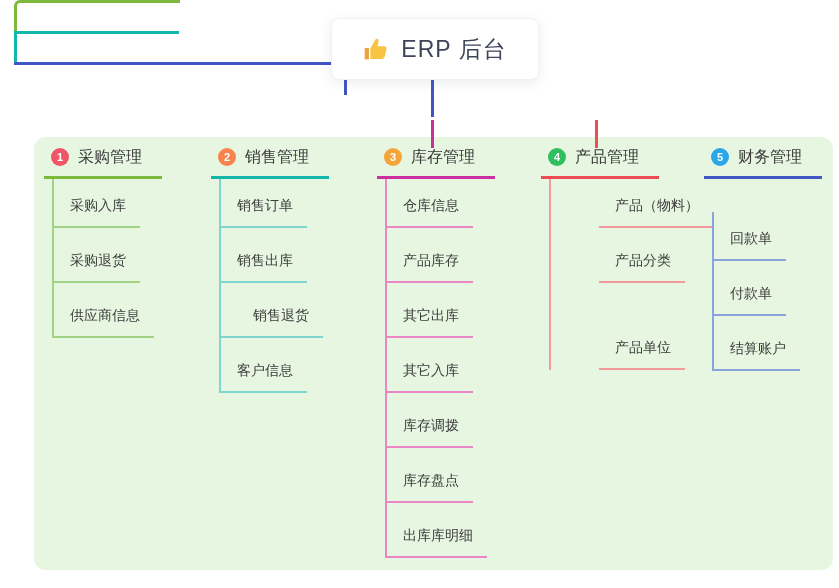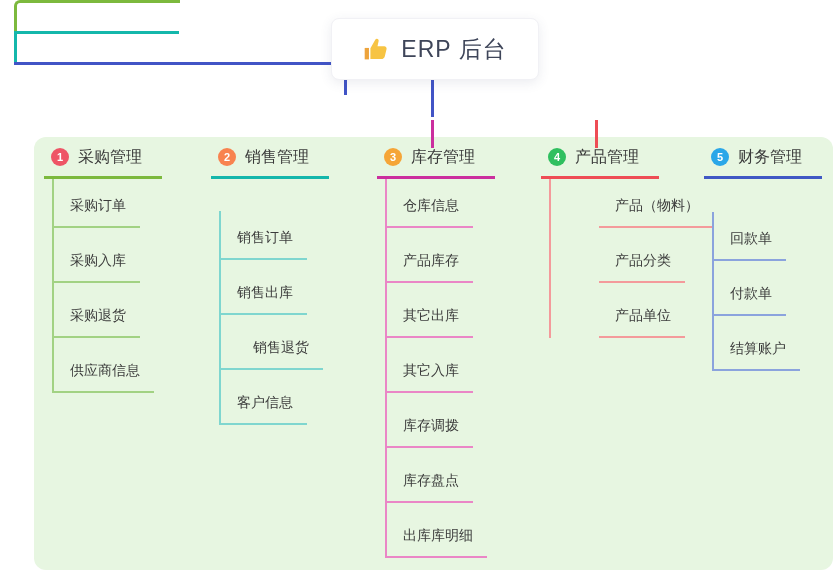--- a/index.html
+++ b/index.html
@@ -81,32 +81,31 @@
     <span class="root-label">ERP 后台</span>
   </div>
 
   <div id="branches">
       <div class="branch" style="left: 30px;">
         <div class="branch-header" style="border-bottom-color: rgb(124, 185, 61);">
           <span class="badge" style="background: rgb(238, 85, 102);">1</span>
           <span class="branch-label">采购管理</span>
         </div>
         <div class="children" style="border-left-color: rgb(162, 210, 131);">
-          <div class="child" style="border-bottom-color: rgb(162, 210, 131);">采购订单</div>
           <div class="child" style="border-bottom-color: rgb(162, 210, 131);">采购入库</div>
           <div class="child" style="border-bottom-color: rgb(162, 210, 131);">采购退货</div>
           <div class="child" style="border-bottom-color: rgb(162, 210, 131);">供应商信息</div>
         </div>
       </div>
       <div class="branch" style="left: 197px;">
         <div class="branch-header" style="border-bottom-color: rgb(20, 183, 171);">
           <span class="badge" style="background: rgb(248, 131, 79);">2</span>
           <span class="branch-label">销售管理</span>
         </div>
-        <div class="children" style="border-left-color: rgb(127, 214, 207); margin-top: 32px;">
+        <div class="children" style="border-left-color: rgb(127, 214, 207);">
           <div class="child" style="border-bottom-color: rgb(127, 214, 207);">销售订单</div>
           <div class="child" style="border-bottom-color: rgb(127, 214, 207);">销售出库</div>
           <div class="child" style="border-bottom-color: rgb(127, 214, 207); padding-left: 32px;">销售退货</div>
           <div class="child" style="border-bottom-color: rgb(127, 214, 207);">客户信息</div>
         </div>
       </div>
       <div class="branch" style="left: 363px;">
         <div class="branch-header" style="border-bottom-color: rgb(203, 47, 158);">
           <span class="badge" style="background: rgb(245, 165, 55);">3</span>
           <span class="branch-label">库存管理</span>
@@ -122,21 +121,21 @@
         </div>
       </div>
       <div class="branch" style="left: 527px;">
         <div class="branch-header" style="border-bottom-color: rgb(238, 77, 85);">
           <span class="badge" style="background: rgb(47, 191, 95);">4</span>
           <span class="branch-label">产品管理</span>
         </div>
         <div class="children" style="border-left-color: rgb(244, 154, 155); padding-left: 48px;">
           <div class="child" style="border-bottom-color: rgb(244, 154, 155);">产品（物料）</div>
           <div class="child" style="border-bottom-color: rgb(244, 154, 155);">产品分类</div>
-          <div class="child" style="border-bottom-color: rgb(244, 154, 155);">产品单位</div>
+          <div class="child" style="border-bottom-color: rgb(244, 154, 155); margin-top: 32px;">产品单位</div>
         </div>
       </div>
       <div class="branch" style="left: 690px;">
         <div class="branch-header" style="border-bottom-color: rgb(64, 88, 196);">
           <span class="badge" style="background: rgb(42, 167, 232);">5</span>
           <span class="branch-label">财务管理</span>
         </div>
         <div class="children" style="border-left-color: rgb(139, 163, 221); margin-top: 33px;">
           <div class="child" style="border-bottom-color: rgb(139, 163, 221);">回款单</div>
           <div class="child" style="border-bottom-color: rgb(139, 163, 221);">付款单</div>

